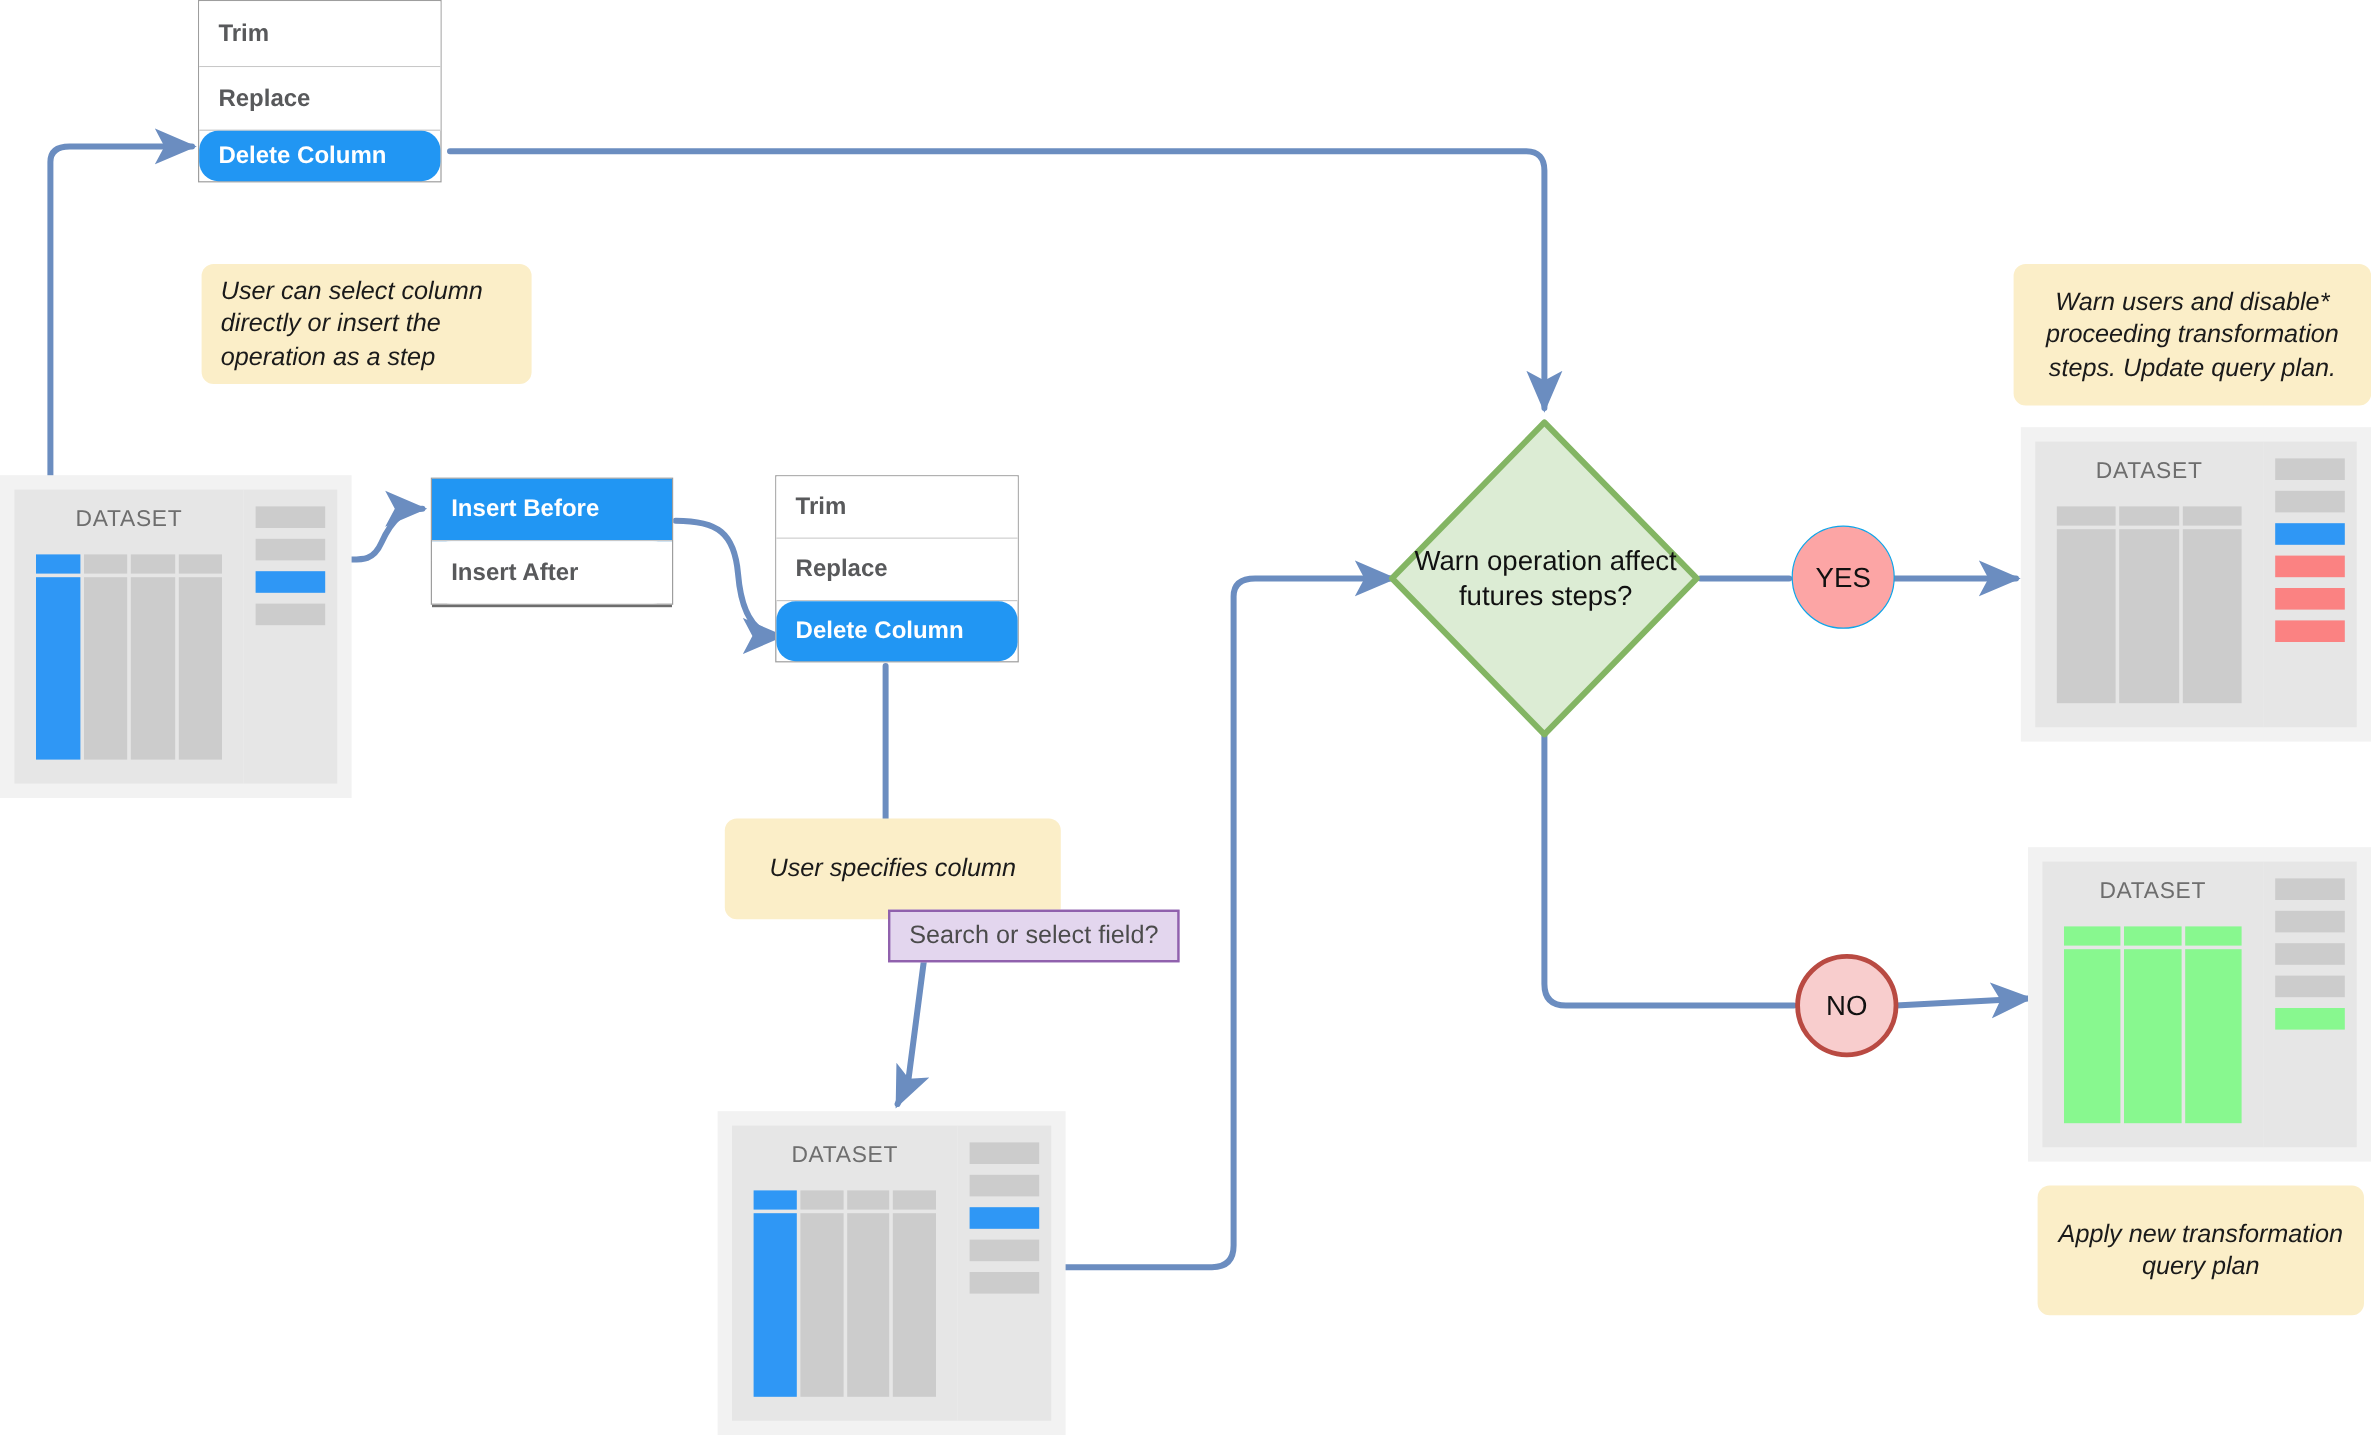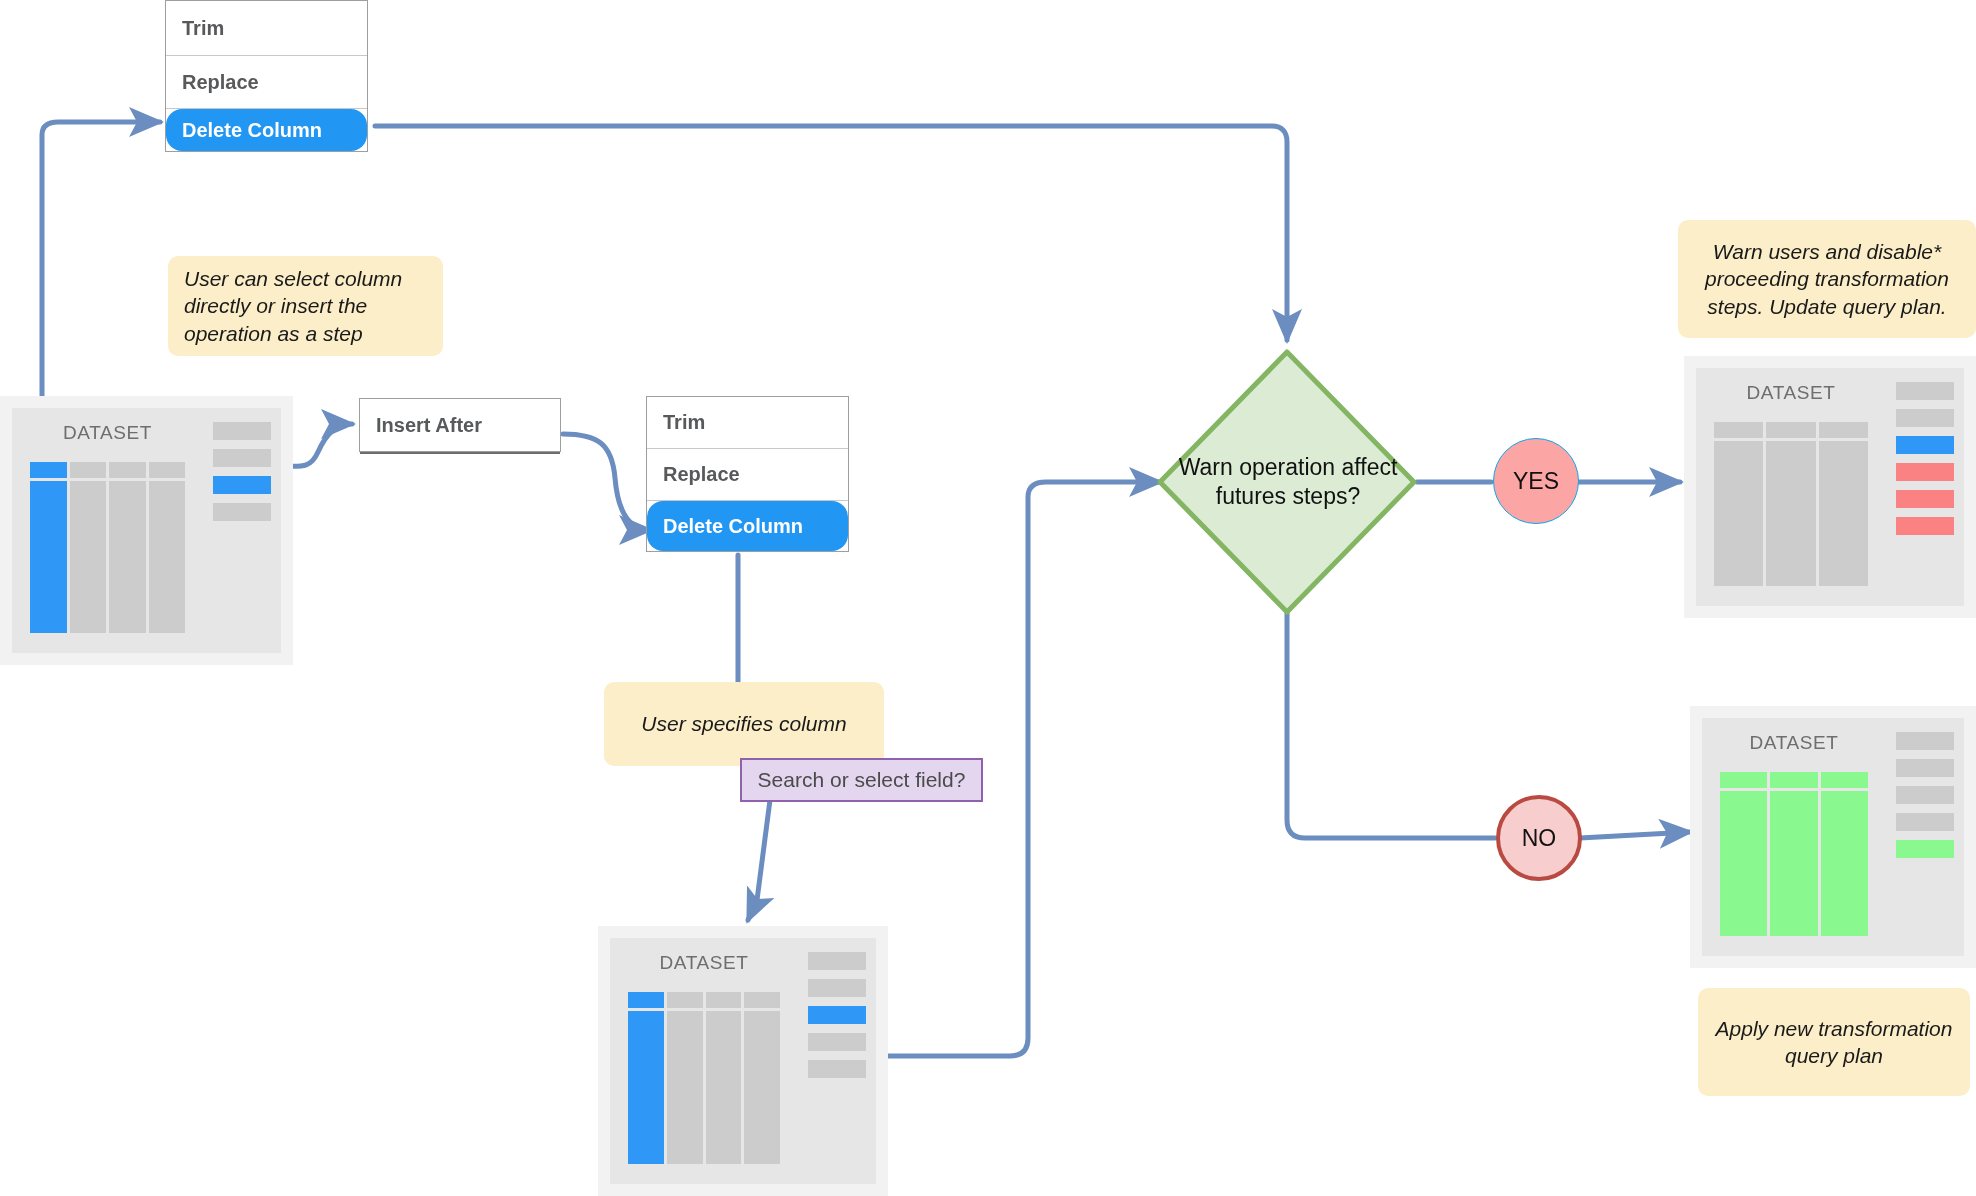--- a/index.html
+++ b/index.html
@@ -122,21 +122,21 @@
       <span>Trim</span>
     </div>
     <div class="menu-item" style="height:53px;">
       <span>Replace</span>
     </div>
     <div class="menu-item selected" style="height:42px;">
       <span>Delete Column</span>
     </div>
   </div>
 
-  <div class="note left-align" style="left:168px; top:220px; width:275px; height:100px;margin-top:36px;">
+  <div class="note left-align" style="left:168px; top:220px; width:275px; height:100px;">
     <span>User can select column directly or insert the operation as a step</span>
   </div>
 
   <div class="dataset" style="left:0px; top:396px; width:293px; height:269px;">
     <div class="ds-main">
       <div class="ds-title">DATASET</div>
       <div class="ds-cols">
         <div class="ds-col sel">
           <div class="ds-head"></div>
           <div class="ds-body"></div>
@@ -157,20 +157,23 @@
     </div>
     <div class="ds-side">
       <div class="ds-step"></div>
       <div class="ds-step"></div>
       <div class="ds-step blue"></div>
       <div class="ds-step"></div>
     </div>
   </div>
 
   <div class="menu shadowed" style="left:359px; top:398px; width:202px;">
+    <div class="menu-item selected" style="height:52px;">
+      <span>Insert Before</span>
+    </div>
     <div class="menu-item" style="height:52px;">
       <span>Insert After</span>
     </div>
   </div>
 
   <div class="menu" style="left:646px; top:396px; width:203px;">
     <div class="menu-item" style="height:52px;">
       <span>Trim</span>
     </div>
     <div class="menu-item" style="height:52px;">

